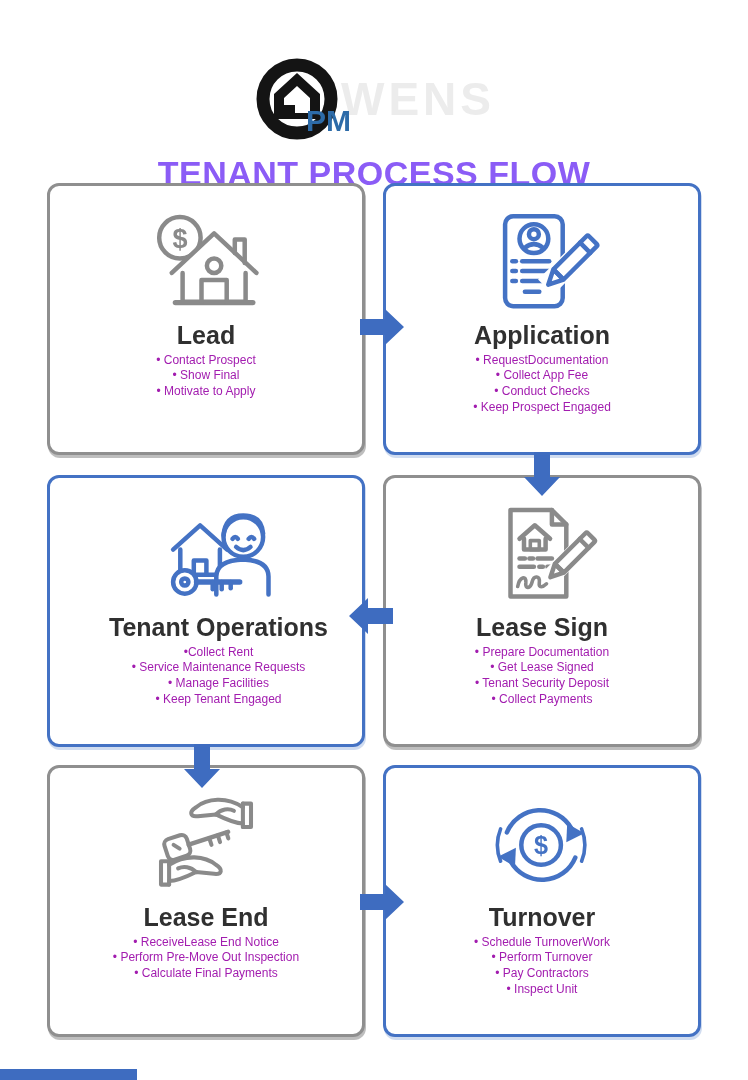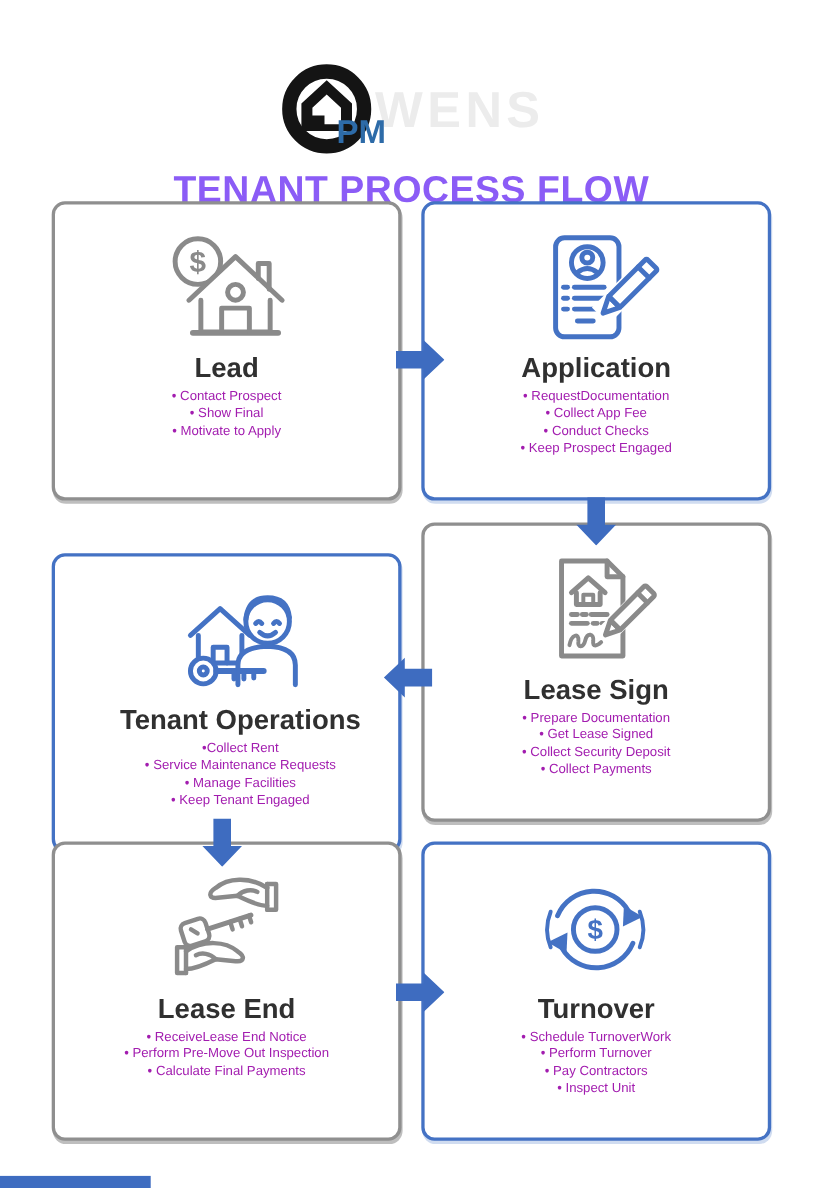--- a/index.html
+++ b/index.html
@@ -17,21 +17,21 @@
               font-size:34px;font-weight:800;letter-spacing:.5px;color:#8b5cf6;z-index:1;}
 
   
   .card{position:absolute;width:318px;height:272px;background:#fff;border-radius:12px;
         box-sizing:border-box;display:flex;flex-direction:column;align-items:center;
         text-align:center;z-index:1;}
   .card--gray{border:3px solid #8f8f8f;box-shadow:1px 3px 0 rgba(110,110,110,.45);}
   .card--blue{border:3px solid #4472c4;box-shadow:1px 3px 0 rgba(68,114,196,.25);align-items:center;}
   .pos-lead{left:47px;top:183px;}
   .pos-application{left:383px;top:183px;}
-  .pos-tenant-operations{left:47px;top:503px;padding-left:25px;}
+  .pos-tenant-operations{left:47px;top:475px;padding-left:25px;}
   .pos-lease-sign{left:383px;top:475px;}
   .pos-lease-end{left:47px;top:765px;}
   .pos-turnover{left:383px;top:765px;}
   .icon-wrap{height:110px;margin-top:22px;display:flex;align-items:center;justify-content:center;}
   .card-title{margin:4px 0 3px;font-size:25px;font-weight:700;color:#303030;line-height:1.1;}
   .card-items{font-size:12px;color:#a21caf;line-height:1.32;}
 
   
   .flow-arrow{position:absolute;z-index:5;width:44px;height:44px;}
   .flow-arrow svg{display:block;}
@@ -175,21 +175,21 @@
             <line x1="-7" y1="-21" x2="7" y2="-21"></line>
             <path d="M-7,18 L7,18 L0,32 Z"></path>
           </g>
         </g>
       </svg>
     </div>
     <h2 class="card-title">Lease Sign</h2>
     <div class="card-items">
       <div>• Prepare Documentation</div>
       <div>• Get Lease Signed</div>
-      <div>• Collect Security Deposit</div>
+      <div>• Tenant Security Deposit</div>
       <div>• Collect Payments</div>
     </div>
   </section>
 
   <section class="card card--gray pos-lease-end">
     <div class="icon-wrap">
       <svg width="120" height="108" viewBox="0 0 130 120">
         <g fill="none" stroke="#8a8a8a" stroke-width="4.5" stroke-linecap="round" stroke-linejoin="round">
           <path d="M106,14 L115,14 L115,40 L106,40"></path>
           <line x1="106" y1="14" x2="106" y2="40"></line>

